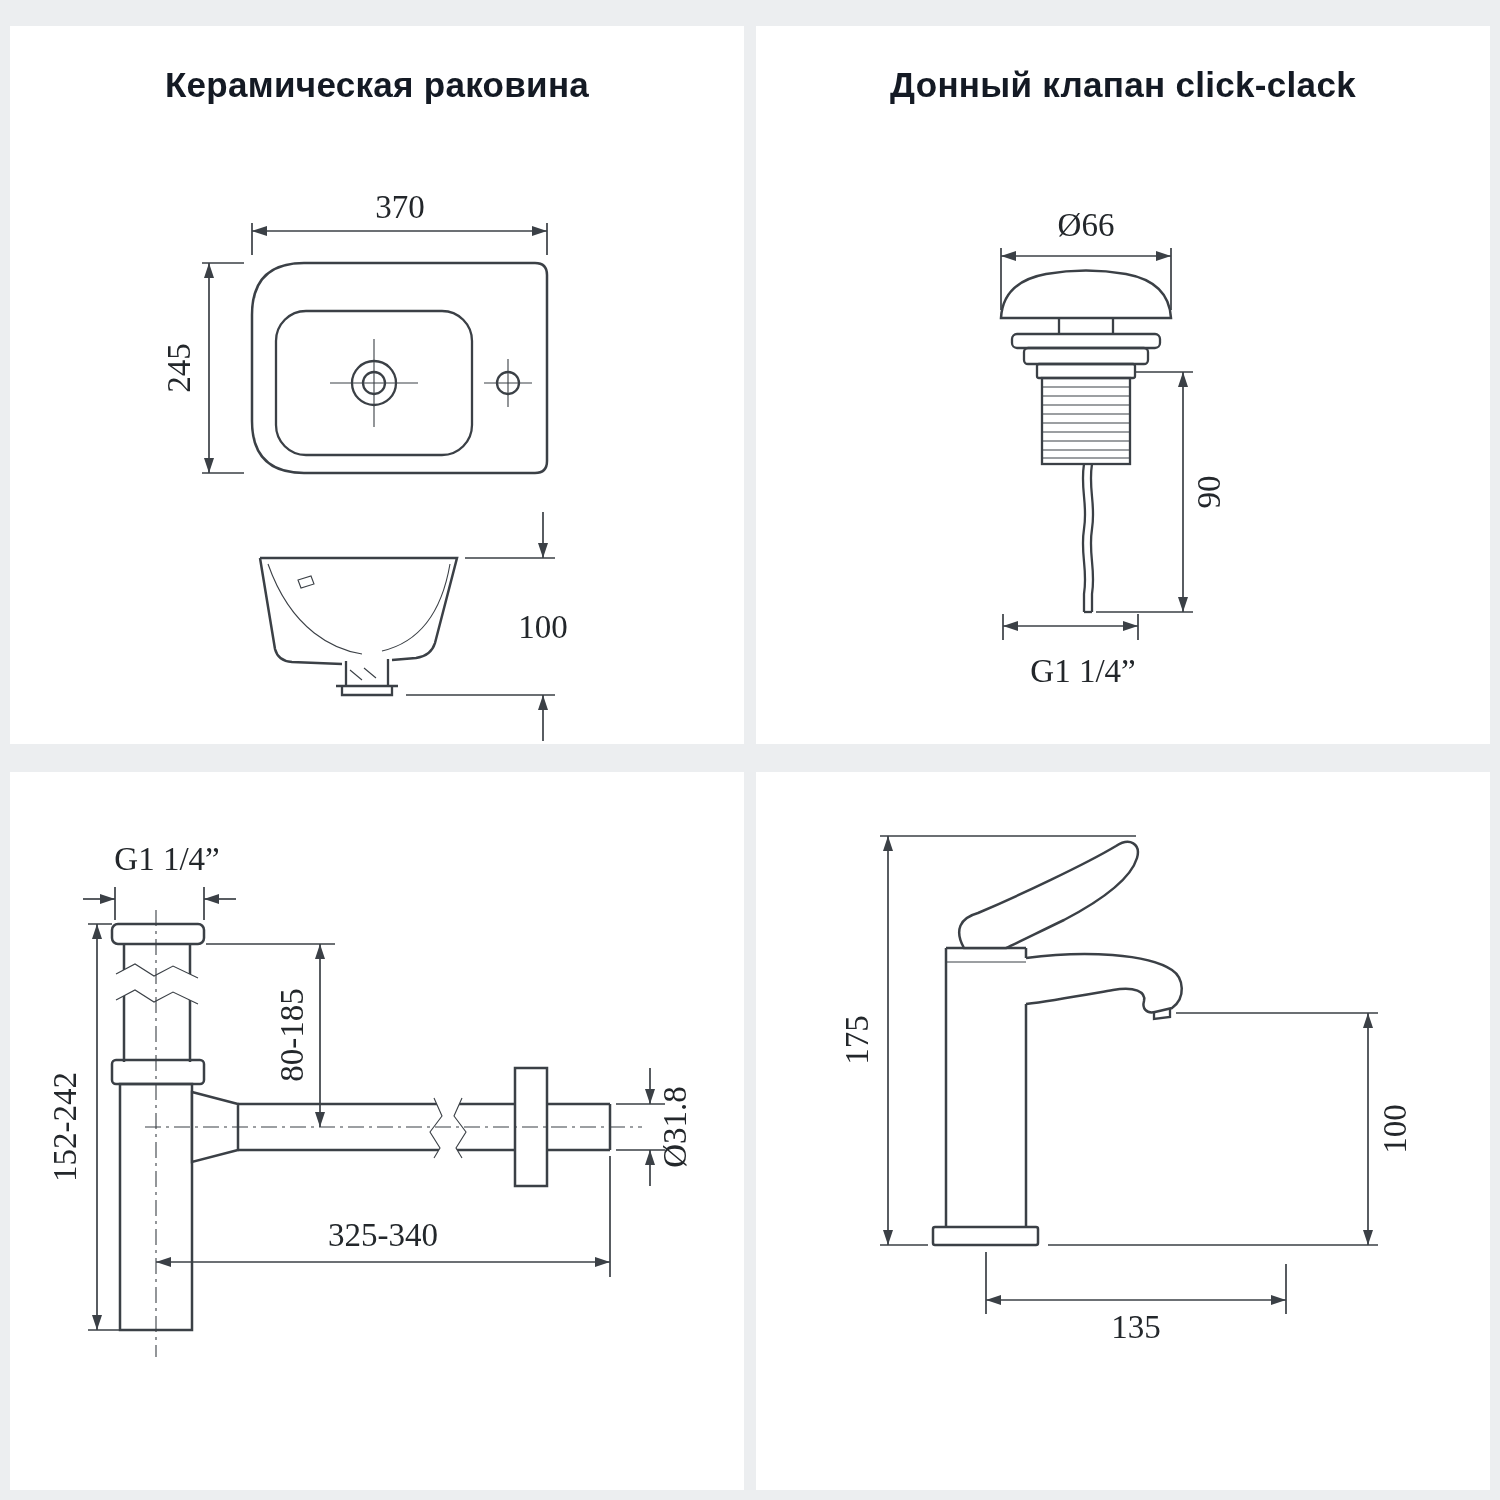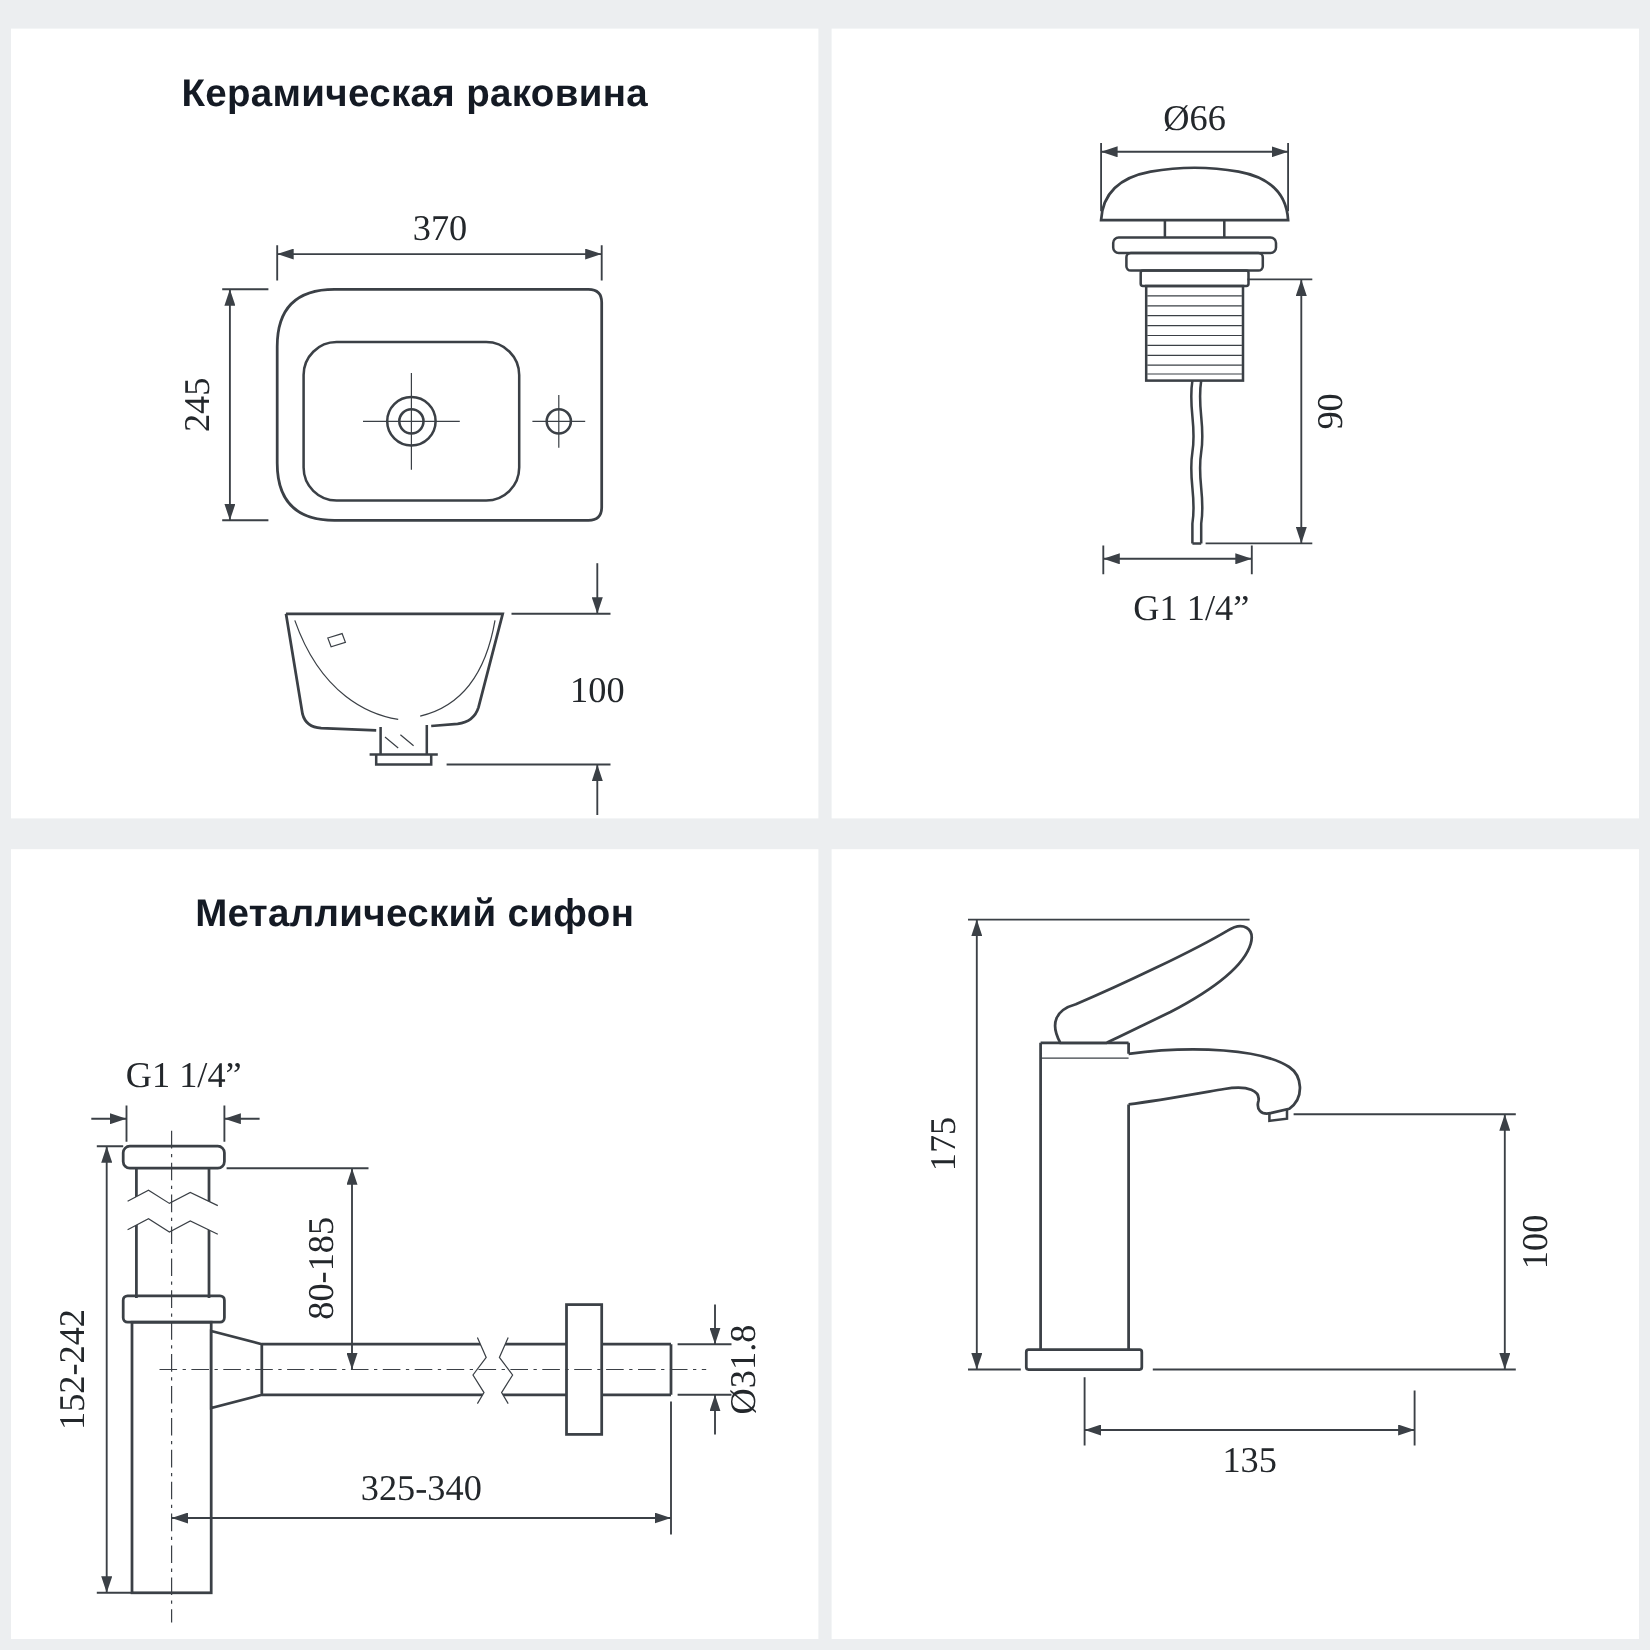--- a/index.html
+++ b/index.html
@@ -99,20 +99,21 @@
       <g>
         <path class="dimln" d="M455 414 L545 414 M396 551 L545 551"></path>
         <line class="dimln" x1="533" y1="368" x2="533" y2="414" marker-end="url(#s1a)"></line>
         <line class="dimln" x1="533" y1="597" x2="533" y2="551" marker-end="url(#s1a)"></line>
         <text class="dim" x="533" y="494" text-anchor="middle">100</text>
       </g>
     </svg>
   </div>
 
   <div class="card">
+    <div class="card-title">Донный клапан click-clack</div>
     <svg class="drawing" viewBox="0 0 734 616">
       <defs>
         <marker id="s2a" orient="auto-start-reverse" markerUnits="userSpaceOnUse" markerWidth="16" markerHeight="10" refX="15" refY="5">
           <path d="M0 0 L15 5 L0 10 Z" fill="#3b4046"></path>
         </marker>
       </defs>
 
       <g>
         <text class="dim" x="330" y="92" text-anchor="middle">Ø66</text>
         <path class="dimln" d="M245 104 L245 166 M415 104 L415 166"></path>
@@ -140,21 +141,20 @@
 
       <g>
         <path class="dimln" d="M247 470 L247 496 M382 470 L382 496"></path>
         <line class="dimln" x1="247" y1="482" x2="382" y2="482" marker-start="url(#s2a)" marker-end="url(#s2a)"></line>
         <text class="dim" x="327" y="538" text-anchor="middle">G1 1/4”</text>
       </g>
     </svg>
   </div>
 
   <div class="card">
-    <div class="card-title">Металлический сифон</div>
     <svg class="drawing" viewBox="0 0 734 616">
       <defs>
         <marker id="s3a" orient="auto-start-reverse" markerUnits="userSpaceOnUse" markerWidth="16" markerHeight="10" refX="15" refY="5">
           <path d="M0 0 L15 5 L0 10 Z" fill="#3b4046"></path>
         </marker>
       </defs>
 
       <g>
         <text class="dim" x="157" y="98" text-anchor="middle">G1 1/4”</text>
         <path class="dimln" d="M105 115 L105 148 M194 115 L194 148"></path>

